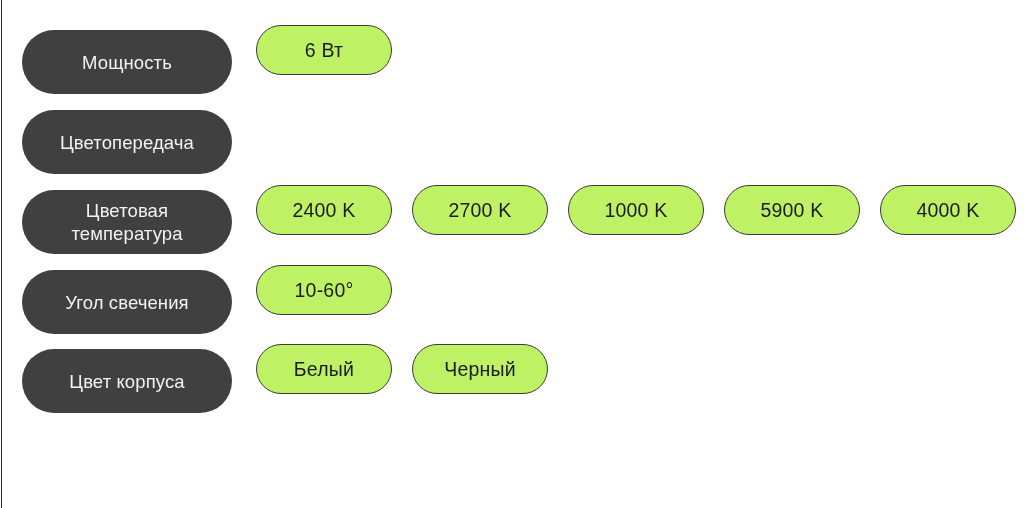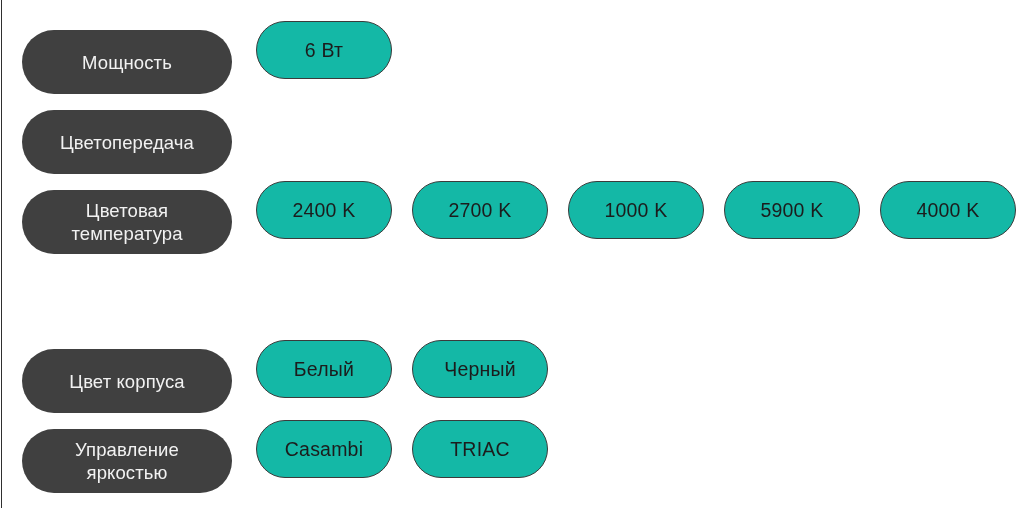--- a/index.html
+++ b/index.html
@@ -77,22 +77,22 @@
     top: 0;
     height: 64px;
     display: flex;
     flex-direction: row;
     align-items: center;
     gap: 20px;
   }
 
   .value-pill {
     width: 136px;
-    height: 58px;
-    background: #14b8a6;
+    height: 50px;
+    background: #bef264;
     border: 1.7px solid #3b3b3b;
     border-radius: 29px;
     display: flex;
     align-items: center;
     justify-content: center;
     color: #1c1c1c;
     font-size: 19.5px;
     line-height: 22px;
     letter-spacing: 0.2px;
     white-space: nowrap;
@@ -119,30 +119,28 @@
         <div class="row-label-pill">Цветовая
 температура</div>
         <div class="row-values">
           <div class="value-pill">2400 K</div>
           <div class="value-pill">2700 K</div>
           <div class="value-pill">1000 K</div>
           <div class="value-pill">5900 K</div>
           <div class="value-pill">4000 K</div>
         </div>
       </div>
+      <div class="spec-row" style="top: 258px;">
+        <div class="row-label-pill">Угол свечения</div>
+        <div class="row-values">
+          <div class="value-pill">10-60°</div>
+        </div>
+      </div>
       <div class="spec-row" style="top: 337px;">
         <div class="row-label-pill">Цвет корпуса</div>
         <div class="row-values">
           <div class="value-pill">Белый</div>
           <div class="value-pill">Черный</div>
         </div>
       </div>
-      <div class="spec-row" style="top: 417px;">
-        <div class="row-label-pill">Управление
-яркостью</div>
-        <div class="row-values">
-          <div class="value-pill">Casambi</div>
-          <div class="value-pill">TRIAC</div>
-        </div>
-      </div>
     </div>
 
 </div>
 
 </body></html>

